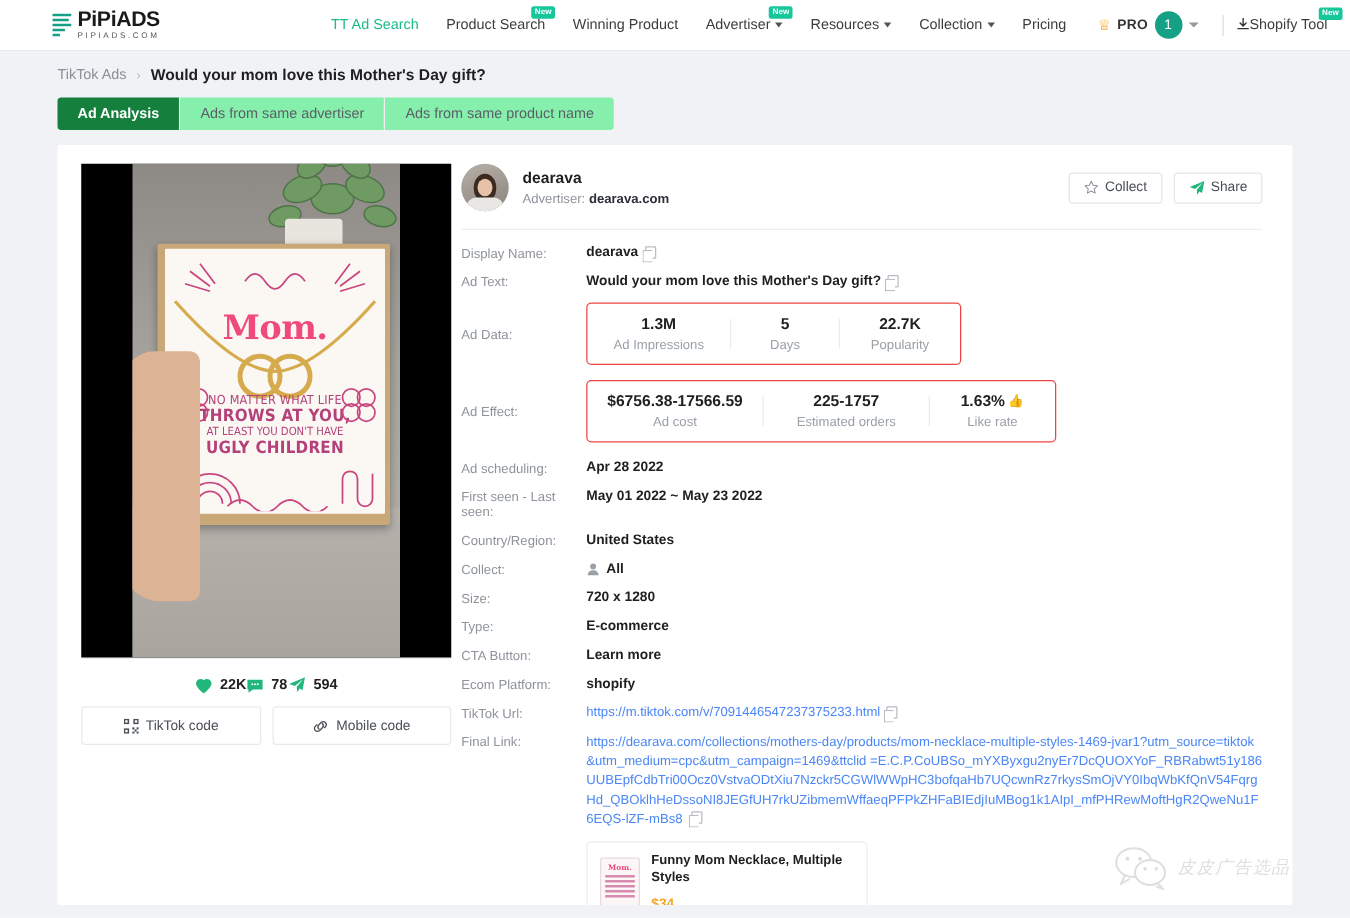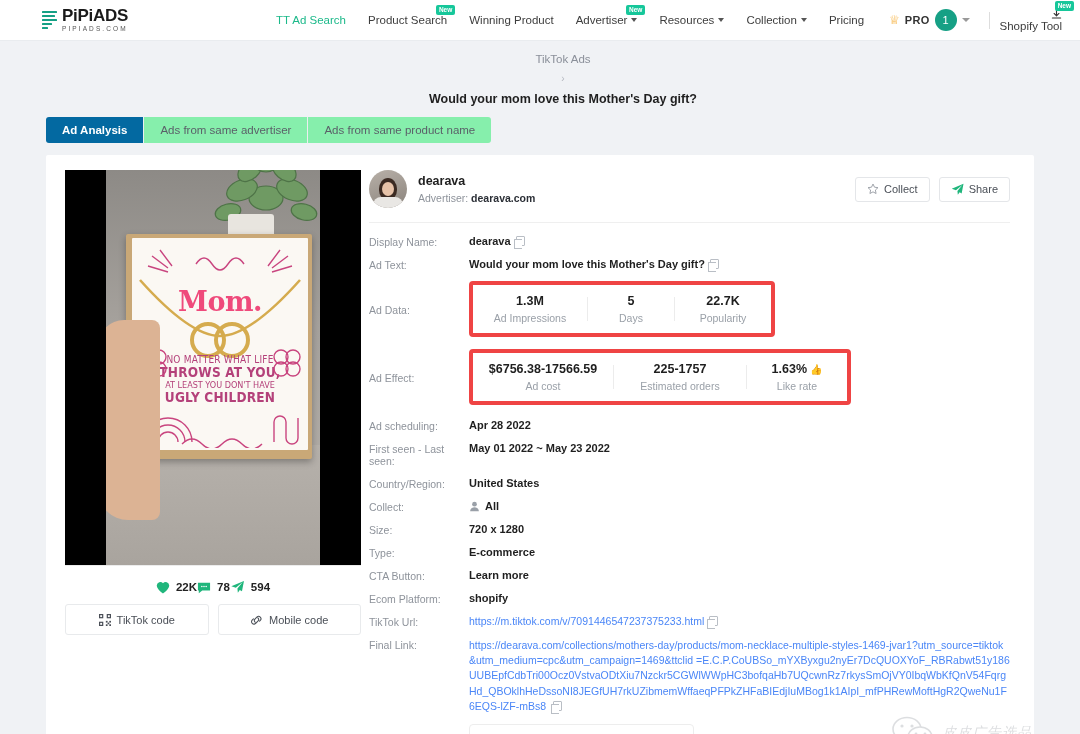--- a/index.html
+++ b/index.html
@@ -51,38 +51,38 @@
   .crown { font-size: 12px; color: #f5a623; line-height: 1; }
   .pro-label { font-size: 11px; font-weight: bold; color: #333; letter-spacing: .3px; }
   .avatar-circle {
     width: 22px; height: 22px; border-radius: 50%;
     background: #16a085; color: #fff; font-size: 11px;
     display: flex; align-items: center; justify-content: center;
   }
   .caret-sm { width: 0; height: 0; border-left: 4px solid transparent;
               border-right: 4px solid transparent; border-top: 4.5px solid #999; }
   .divider-v { width: 1px; height: 17px; background: #ddd; margin: 0 10px; }
-  .shopify-tool { position: relative; display: flex; align-items: flex-end; gap: 0;
-                  font-size: 11.5px; color: #3d3d3d; cursor: pointer; flex-direction: column; }
+  .shopify-tool { position: relative; display: flex; align-items: flex-start; gap: 0;
+                  font-size: 11.5px; color: #3d3d3d; cursor: pointer; }
 
   
-  .crumb { padding: 12px 0 0 46px; display: flex; align-items: center; gap: 8px; flex-direction: column; }
+  .crumb { padding: 12px 0 0 46px; display: flex; align-items: center; gap: 8px; }
   .crumb-root { font-size: 11.5px; color: #8a8f99; cursor: pointer; }
   .crumb-sep { color: #b5b9c0; font-size: 10px; }
   .crumb-title { font-size: 12.5px; font-weight: bold; color: #1f1f1f; }
 
   .tabs { display: flex; margin: 11px 0 0 46px; }
   .tab {
     height: 26px; display: flex; align-items: center; justify-content: center;
     font-size: 11.5px; background: #86efac; color: #5a5f68;
     padding: 0 16px; cursor: pointer; border-right: 1px solid #eceef0;
   }
   .tab:first-child { border-radius: 3px 0 0 3px; }
   .tab:last-child { border-radius: 0 3px 3px 0; border-right: none; }
-  .tab.active { background: #0369a1; color: #fff; font-weight: bold; }
+  .tab.active { background: #15803d; color: #fff; font-weight: bold; }
 
   
   .card {
     margin: 12px 0 0 46px; width: 988px; height: 608px;
     background: #fff; border-radius: 2px; display: flex;
     padding: 15px 0 0 0; position: relative; overflow: hidden;
   }
 
   
   .left-col { width: 315px; padding-left: 19px; flex: none; }
@@ -165,21 +165,21 @@
   .row { display: flex; margin-bottom: 10px; align-items: flex-start; }
   .row-label { width: 100px; flex: none; font-size: 10.5px; color: #8e939b; padding-top: 1px; }
   .row-value { font-size: 11px; font-weight: bold; color: #1f1f1f; display: flex; align-items: center; gap: 5px; flex-wrap: wrap; }
   .copy-icon { display: inline-block; width: 9px; height: 10px; border: 1px solid #b9bec5;
                border-radius: 1px; position: relative; cursor: pointer; flex: none; }
   .copy-icon:before { content: ""; position: absolute; left: -3px; top: 2px; width: 7px; height: 8px;
                       border: 1px solid #b9bec5; border-right: none; border-top-left-radius: 1px;
                       background: #fff; }
 
   .metric-box {
-    border: 4px solid #ef4444; border-radius: 4px; display: flex; align-items: center;
+    border: 1px solid #ef4444; border-radius: 4px; display: flex; align-items: center;
   }
   .metric { padding: 9px 0; text-align: center; }
   .metric .v { font-size: 12.5px; font-weight: bold; color: #1f1f1f; display: flex; align-items: center;
                justify-content: center; gap: 3px; }
   .metric .k { font-size: 10.5px; color: #9aa0a8; margin-top: 4px; font-weight: normal; }
   .msep { width: 1px; height: 24px; background: #ececec; }
   .box-a .metric:nth-child(1) { width: 114px; }
   .box-a .metric:nth-child(3) { width: 86px; }
   .box-a .metric:nth-child(5) { width: 96px; }
   .box-b .metric:nth-child(1) { width: 140px; }

